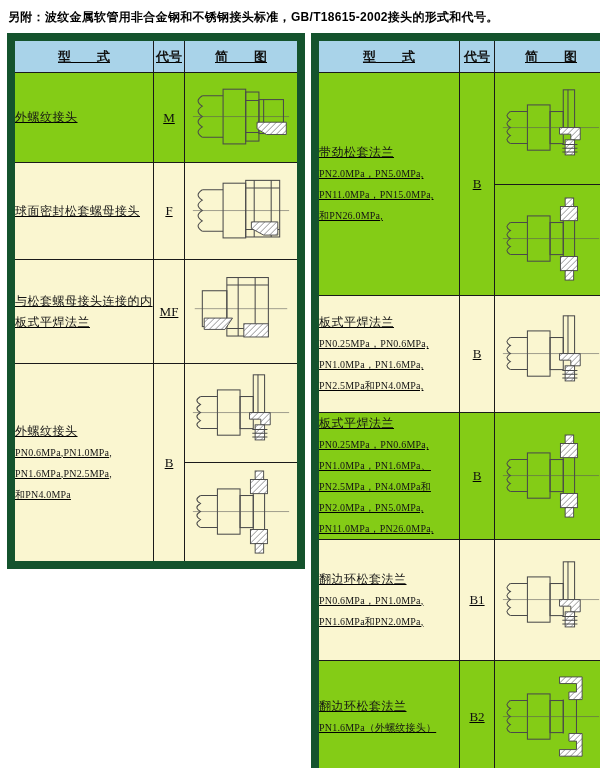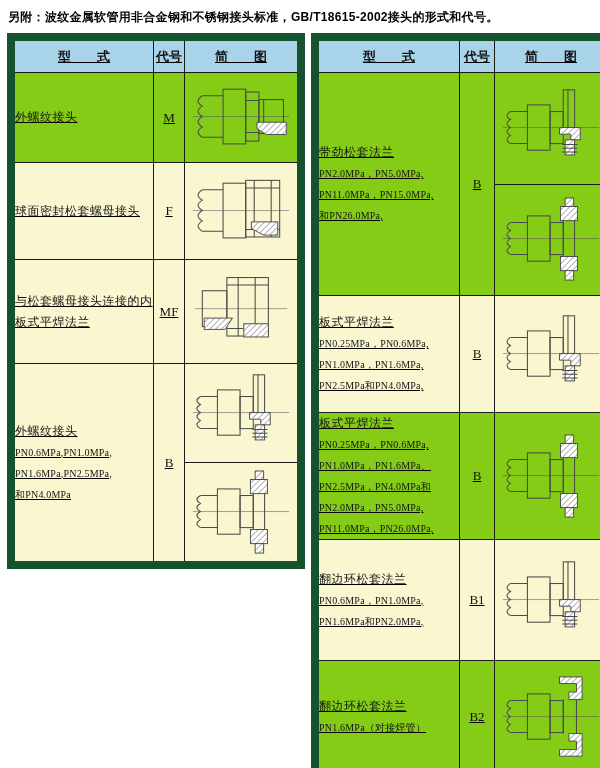--- a/index.html
+++ b/index.html
@@ -343,21 +343,21 @@
                   <path class="ht" fill="url(#hp12)" d="M62 44 H84 V57 H74 V51 H62 Z"></path>
                   <rect class="ht" fill="url(#hp12)" x="68" y="57" width="10" height="16"></rect>
                   <path class="ln" d="M65 62 H81 M65 66 H81 M65 70 H81"></path>
                 </svg>
               </div>
             </td>
           </tr>
           <tr style="height: 113px;">
             <td class="type-cell">
               <div class="line cn">翻边环松套法兰</div>
-              <div class="line pn">PN1.6MPa（对接焊管）</div>
+              <div class="line pn">PN1.6MPa（外螺纹接头）</div>
             </td>
             <td class="code-cell">B2</td>
             <td class="diag-cell">
               <div class="diag-sub" style="height: 112px;">
                 <svg viewBox="0 0 106 90" width="100" height="85" xmlns="http://www.w3.org/2000/svg">
                   <defs>
                     <pattern id="hp13" width="4.5" height="4.5" patternUnits="userSpaceOnUse" patternTransform="rotate(45)">
                       <rect width="4.5" height="4.5" fill="#ffffff"></rect>
                       <line x1="0" y1="0" x2="0" y2="4.5" stroke="#666" stroke-width="1.1"></line>
                     </pattern>

